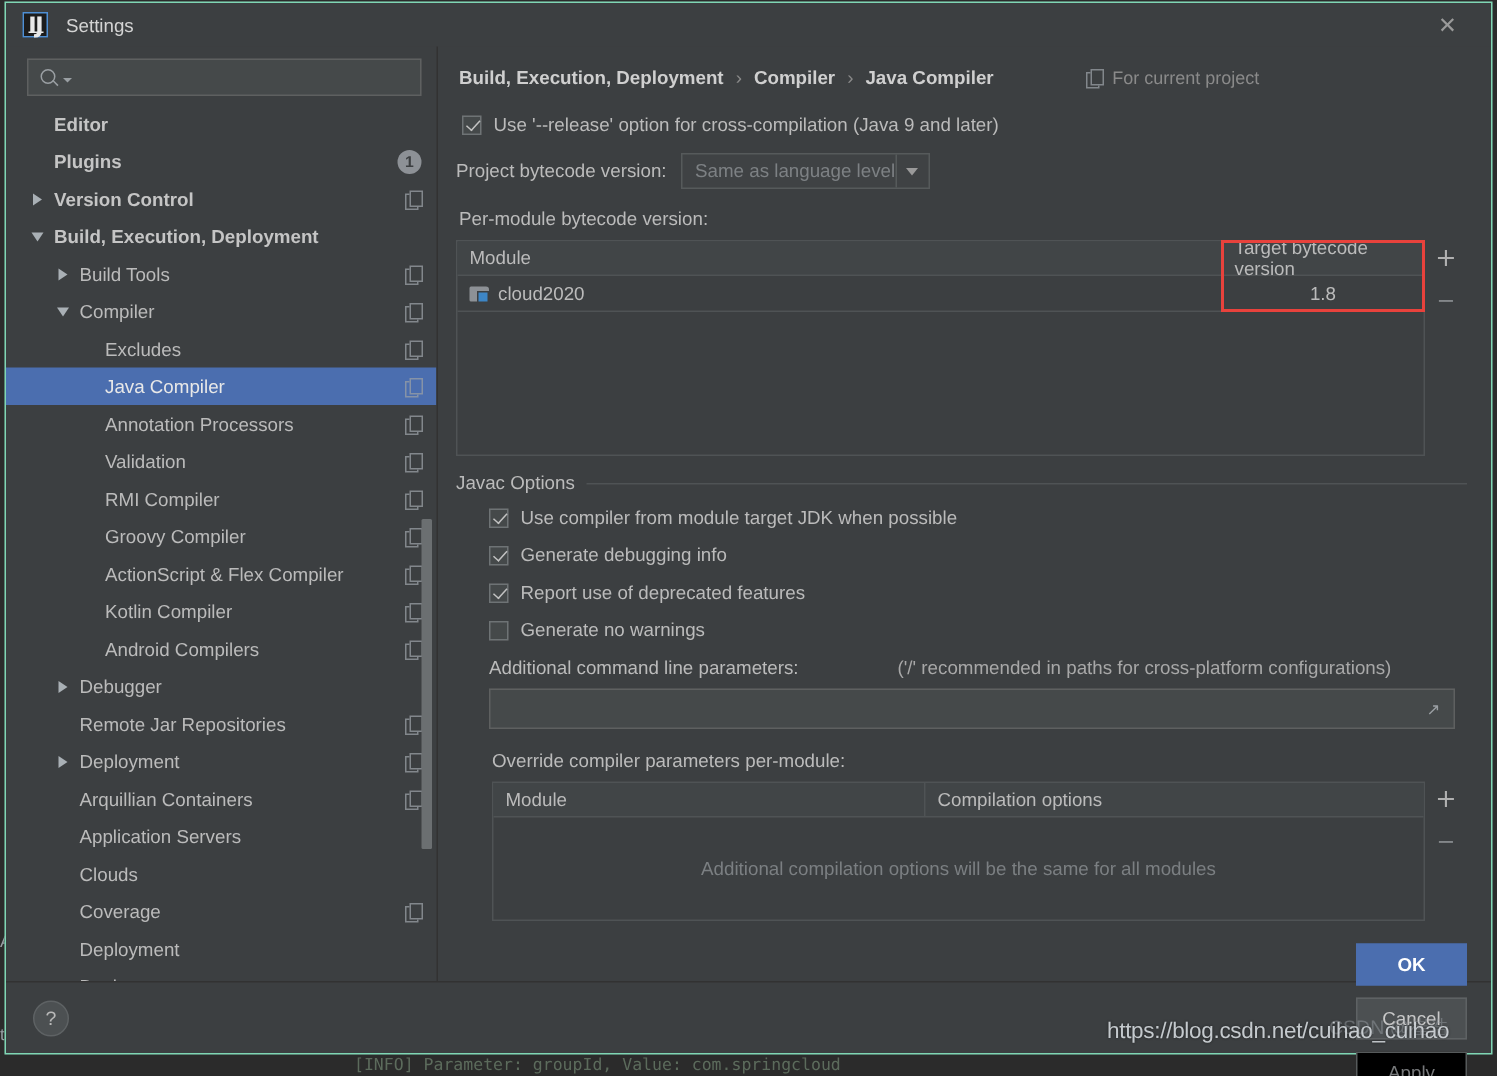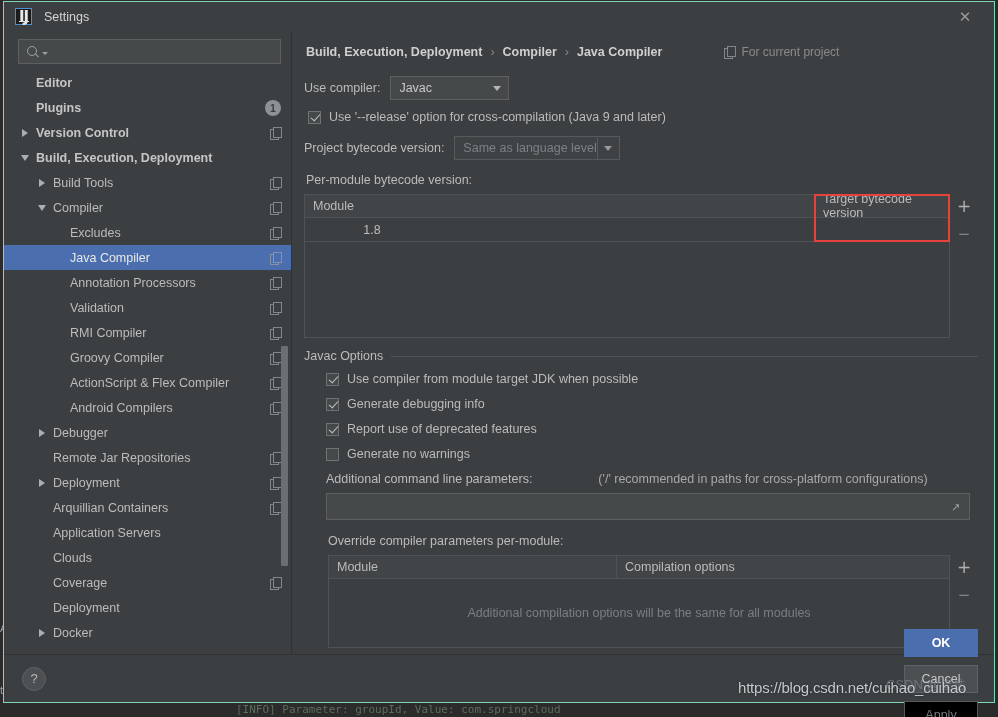--- a/index.html
+++ b/index.html
@@ -436,20 +436,25 @@
             <span class="copy-icon"></span>
           </div>
           <div class="tree-row" style="padding-left: 48px;">
             <span class="tree-arrow"></span>
             <span class="tree-label" style="padding-left: 4px;">Groovy Compiler</span>
             <span class="copy-icon"></span>
           </div>
           <div class="tree-row" style="padding-left: 48px;">
             <span class="tree-arrow"></span>
             <span class="tree-label" style="padding-left: 4px;">ActionScript &amp; Flex Compiler</span>
+            <span class="copy-icon"></span>
+          </div>
+          <div class="tree-row" style="padding-left: 48px;">
+            <span class="tree-arrow"></span>
+            <span class="tree-label" style="padding-left: 4px;">Kotlin Compiler</span>
             <span class="copy-icon"></span>
           </div>
           <div class="tree-row" style="padding-left: 48px;">
             <span class="tree-arrow"></span>
             <span class="tree-label" style="padding-left: 4px;">Android Compilers</span>
             <span class="copy-icon"></span>
           </div>
           <div class="tree-row" style="padding-left: 31px;">
             <span class="tree-arrow">
               <i class="tri-right"></i>
@@ -507,29 +512,20 @@
         <span class="sep">›</span>
         <span class="crumb">Compiler</span>
         <span class="sep">›</span>
         <span class="crumb">Java Compiler</span>
         <span id="for-current-project">
           <span class="copy-icon"></span>
           <span>For current project</span>
         </span>
       </div>
 
-      <div class="form-row" style="margin-bottom:10px;">
-        <span class="form-label">Use compiler:</span>
-        <div class="combo" style="margin-left:10px;width:119px;">
-          <span class="combo-value">Javac</span>
-          <span class="combo-arrow" style="margin-left:auto;">
-              <i></i>
-            </span>
-        </div>
-      </div>
 
       <div class="checkrow" style="margin-left:4px;margin-bottom:12px;">
         <span class="cbox checked"></span>
         <span class="ctext">Use '--release' option for cross-compilation (Java 9 and later)</span>
       </div>
 
       <div class="form-row" style="margin-bottom:13px;">
         <span class="form-label">Project bytecode version:</span>
         <div class="combo disabled" style="margin-left:10px;">
           <span class="combo-value">Same as language level</span>
@@ -540,20 +536,24 @@
       </div>
 
       <div class="section-label">Per-module bytecode version:</div>
       <div class="table-block" style="position:relative;">
         <div class="table" style="height:144px;">
           <div class="thead">
             <div class="th" style="flex:1 1 auto;">Module</div>
             <div class="th" style="width:134px;flex:0 0 134px;justify-content:flex-start;">Target bytecode version</div>
           </div>
           <div class="trow">
+            <div class="td" style="flex:1 1 auto;">
+              <span class="module-icon"></span>
+              <span>cloud2020</span>
+            </div>
             <div class="td center" style="width:134px;flex:0 0 134px;">1.8</div>
           </div>
           <div class="tbody-fill"></div>
         </div>
         <div class="table-buttons">
           <div class="tbtn">+</div>
           <div class="tbtn minus">−</div>
         </div>
         <div id="target-col-highlight" style="right: 28px; top: 0px; width: 136px; height: 48px; border-color: rgb(232, 66, 60);"></div>
       </div>

